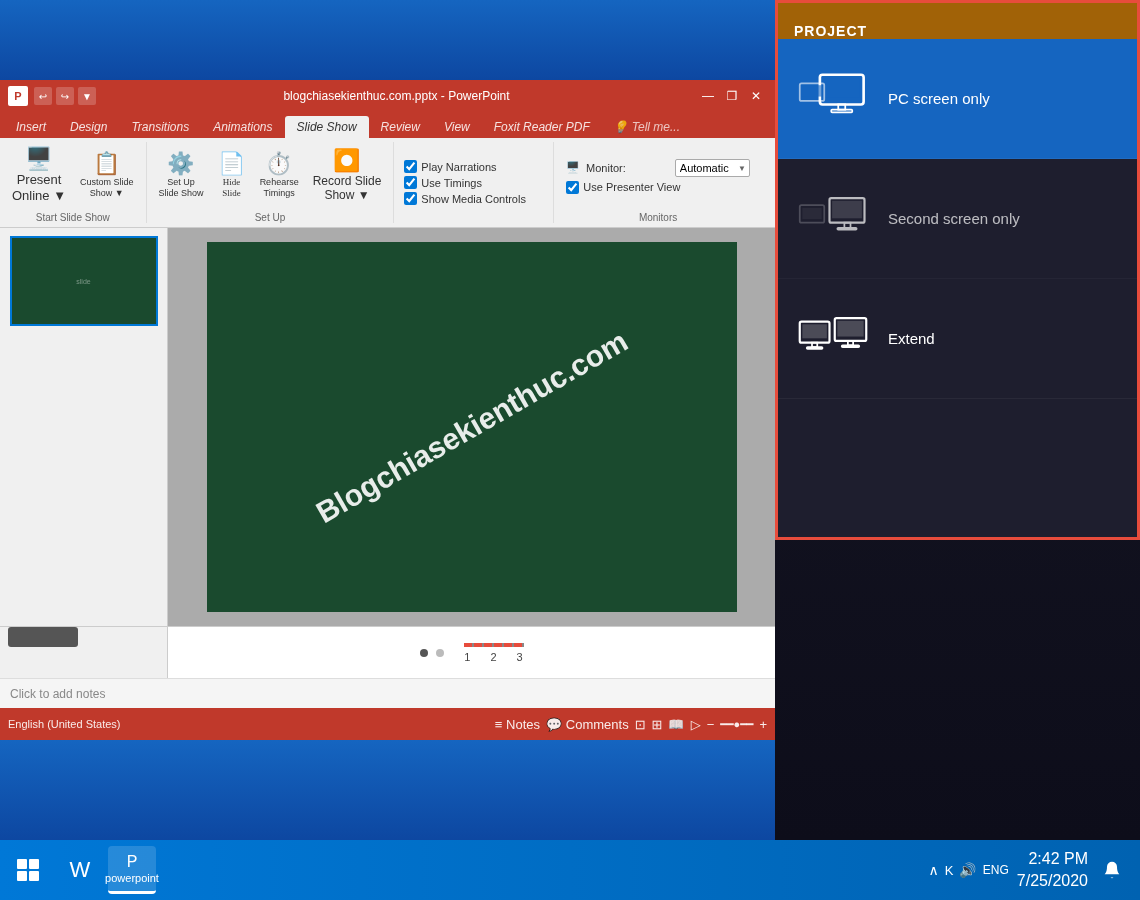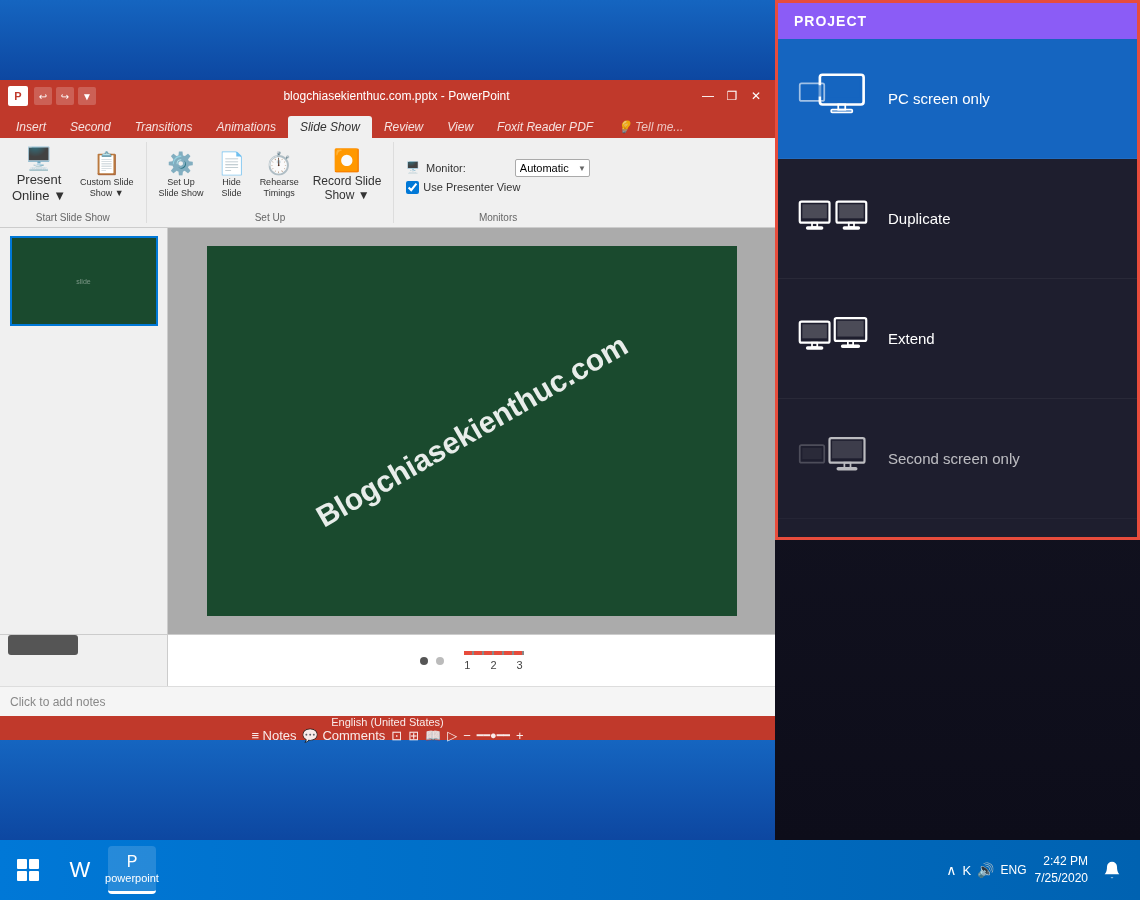--- a/index.html
+++ b/index.html
@@ -231,27 +231,26 @@
       border-top: 1px solid #ddd;
       display: flex;
       align-items: center;
       padding: 0 10px;
       font-size: 12px;
       color: #888;
     }
 
     
     .status-bar {
-      height: 24px;
+      height: 32px;
       background: #c0392b;
       display: flex;
       align-items: center;
       justify-content: space-between;
       padding: 0 8px;
-      flex-direction: column;
     }
     .status-bar-left {
       font-size: 11px;
       color: rgba(255,255,255,0.9);
     }
     .status-bar-right {
       display: flex;
       align-items: center;
       gap: 6px;
     }
@@ -267,23 +266,23 @@
       top: 0;
       right: 0;
       width: 365px;
       height: 540px;
       background: #1e1e2e;
       z-index: 20;
       border: 3px solid #e74c3c;
     }
     .project-header {
       height: 36px;
-      background: #8b5cf6;
-      display: flex;
-      align-items: center;
+      background: #a16207;
+      display: flex;
+      align-items: flex-end;
       padding: 0 16px;
     }
     .project-title {
       color: white;
       font-size: 14px;
       font-weight: 600;
       letter-spacing: 1px;
     }
 
     .project-item {
@@ -356,21 +355,21 @@
       border-bottom: 3px solid #fff;
     }
     .taskbar-right {
       display: flex;
       align-items: center;
       gap: 8px;
       padding: 0 12px;
     }
     .taskbar-clock {
       color: white;
-      font-size: 12px;
+      font-size: 16px;
       text-align: right;
       line-height: 1.4;
     }
     .taskbar-sys-icons {
       display: flex;
       gap: 6px;
       align-items: center;
     }
     .sys-icon {
       color: white;
@@ -498,21 +497,21 @@
     <div class="title-bar-title">blogchiasekienthuc.com.pptx - PowerPoint</div>
     <div class="title-bar-controls">
       <div class="win-btn">—</div>
       <div class="win-btn">❐</div>
       <div class="win-btn close">✕</div>
     </div>
   </div>
 
   <div class="ribbon-tabs">
     <div class="ribbon-tab">Insert</div>
-    <div class="ribbon-tab">Second</div>
+    <div class="ribbon-tab">Design</div>
     <div class="ribbon-tab">Transitions</div>
     <div class="ribbon-tab">Animations</div>
     <div class="ribbon-tab active">Slide Show</div>
     <div class="ribbon-tab">Review</div>
     <div class="ribbon-tab">View</div>
     <div class="ribbon-tab">Foxit Reader PDF</div>
     <div class="ribbon-tab" style="display:flex;align-items:center;gap:3px;color:rgba(255,255,255,0.7);padding-bottom:4px;">
       <span>💡</span>
       <span>Tell me...</span>
     </div>
@@ -535,34 +534,52 @@
     </div>
 
     <div class="ribbon-group" style="min-width:160px;">
       <div class="ribbon-group-items">
         <div class="ribbon-btn" style="min-width:46px;">
           <span class="icon">⚙️</span>
           <span class="label" style="font-size:9px;line-height:1.2;">Set Up<br>Slide Show</span>
         </div>
         <div class="ribbon-btn" style="min-width:40px;">
           <span class="icon">📄</span>
-          <span class="label" style="font-size:9px;line-height:1.2;">Hide<br>Slide</span>
+          <span class="label" style="font-size:9px;line-height:1.2;font-family:Liberation Serif, serif;">Hide<br>Slide</span>
         </div>
         <div class="ribbon-btn" style="min-width:46px;">
           <span class="icon">⏱️</span>
           <span class="label" style="font-size:9px;line-height:1.2;">Rehearse<br>Timings</span>
         </div>
         <div class="ribbon-btn" style="min-width:50px;">
           <span class="icon">⏺️</span>
           <span class="label" style="font-size:12px;line-height:1.2;">Record Slide<br>Show ▼</span>
         </div>
       </div>
       <div class="ribbon-group-label">Set Up</div>
     </div>
 
+    <div class="ribbon-group" style="min-width:160px;">
+      <div class="ribbon-group-items">
+        <div class="ribbon-checks">
+          <label class="ribbon-check-row">
+            <input type="checkbox" checked="" style="">
+            <span>Play Narrations</span>
+          </label>
+          <label class="ribbon-check-row">
+            <input type="checkbox" checked="" style="">
+            <span>Use Timings</span>
+          </label>
+          <label class="ribbon-check-row">
+            <input type="checkbox" checked="" style="">
+            <span>Show Media Controls</span>
+          </label>
+        </div>
+      </div>
+    </div>
 
     <div class="ribbon-group" style="min-width:170px;">
       <div class="ribbon-group-items">
         <div class="monitor-section">
           <div class="monitor-row">
             <span>🖥️</span>
             <span>Monitor:</span>
             <div class="monitor-select-wrap">
               <select class="monitor-select">
                 <option>Automatic</option>
@@ -654,70 +671,53 @@
         <rect x="46" y="36" width="8" height="6" fill="none" stroke="white" stroke-width="2"></rect>
         <rect x="38" y="42" width="24" height="3" rx="1" fill="none" stroke="white" stroke-width="2"></rect>
 
         <rect x="2" y="12" width="28" height="20" rx="2" fill="none" stroke="white" stroke-width="2" opacity="0.6"></rect>
         <rect x="5" y="14" width="22" height="13" fill="#1565c0" opacity="0.6"></rect>
       </svg>
     </div>
     <span class="project-item-label">PC screen only</span>
   </div>
 
-  <div class="project-item">
+
+  <div class="project-item" style="opacity:0.7;">
     <div class="project-item-icon">
       <svg viewBox="0 0 80 55" class="monitor-svg">
 
-        <rect x="2" y="10" width="34" height="24" rx="2" fill="none" stroke="white" stroke-width="2.5"></rect>
-        <rect x="5" y="13" width="28" height="16" fill="white" opacity="0.2"></rect>
-        <rect x="16" y="34" width="6" height="5" fill="none" stroke="white" stroke-width="2"></rect>
-        <rect x="10" y="39" width="18" height="2" rx="1" fill="none" stroke="white" stroke-width="2"></rect>
-
-        <rect x="44" y="10" width="34" height="24" rx="2" fill="none" stroke="white" stroke-width="2.5"></rect>
-        <rect x="47" y="13" width="28" height="16" fill="white" opacity="0.2"></rect>
-        <rect x="58" y="34" width="6" height="5" fill="none" stroke="white" stroke-width="2"></rect>
-        <rect x="52" y="39" width="18" height="2" rx="1" fill="none" stroke="white" stroke-width="2"></rect>
+        <rect x="2" y="14" width="28" height="20" rx="2" fill="none" stroke="white" stroke-width="2" opacity="0.3"></rect>
+        <rect x="5" y="17" width="22" height="13" fill="white" opacity="0.08"></rect>
+
+        <rect x="36" y="6" width="40" height="28" rx="2" fill="none" stroke="white" stroke-width="2.5"></rect>
+        <rect x="39" y="9" width="34" height="20" fill="white" opacity="0.2"></rect>
+        <rect x="53" y="34" width="7" height="6" fill="none" stroke="white" stroke-width="2"></rect>
+        <rect x="45" y="40" width="22" height="2" rx="1" fill="none" stroke="white" stroke-width="2"></rect>
       </svg>
     </div>
-    <span class="project-item-label">Duplicate</span>
+    <span class="project-item-label">Second screen only</span>
   </div>
 
   <div class="project-item">
     <div class="project-item-icon">
       <svg viewBox="0 0 80 55" class="monitor-svg">
 
         <rect x="2" y="10" width="34" height="24" rx="2" fill="none" stroke="white" stroke-width="2.5"></rect>
         <rect x="5" y="13" width="28" height="16" fill="white" opacity="0.2"></rect>
         <rect x="16" y="34" width="6" height="5" fill="none" stroke="white" stroke-width="2"></rect>
         <rect x="10" y="39" width="18" height="2" rx="1" fill="none" stroke="white" stroke-width="2"></rect>
 
         <rect x="42" y="6" width="36" height="26" rx="2" fill="none" stroke="white" stroke-width="2.5"></rect>
         <rect x="45" y="9" width="30" height="18" fill="white" opacity="0.2"></rect>
         <rect x="57" y="32" width="6" height="5" fill="none" stroke="white" stroke-width="2"></rect>
         <rect x="50" y="37" width="20" height="2" rx="1" fill="none" stroke="white" stroke-width="2"></rect>
       </svg>
     </div>
     <span class="project-item-label">Extend</span>
-  </div>
-
-  <div class="project-item" style="opacity:0.7;">
-    <div class="project-item-icon">
-      <svg viewBox="0 0 80 55" class="monitor-svg">
-
-        <rect x="2" y="14" width="28" height="20" rx="2" fill="none" stroke="white" stroke-width="2" opacity="0.3"></rect>
-        <rect x="5" y="17" width="22" height="13" fill="white" opacity="0.08"></rect>
-
-        <rect x="36" y="6" width="40" height="28" rx="2" fill="none" stroke="white" stroke-width="2.5"></rect>
-        <rect x="39" y="9" width="34" height="20" fill="white" opacity="0.2"></rect>
-        <rect x="53" y="34" width="7" height="6" fill="none" stroke="white" stroke-width="2"></rect>
-        <rect x="45" y="40" width="22" height="2" rx="1" fill="none" stroke="white" stroke-width="2"></rect>
-      </svg>
-    </div>
-    <span class="project-item-label">Second screen only</span>
   </div>
 </div>
 
 <div style="position:absolute;top:80px;left:775px;width:365px;bottom:60px;background:linear-gradient(180deg,#161624 0%,#0d0d1a 100%);z-index:4;"></div>
 
 <div class="taskbar">
   <div class="taskbar-left">
 
     <div class="start-btn">
       <svg viewBox="0 0 24 24">

